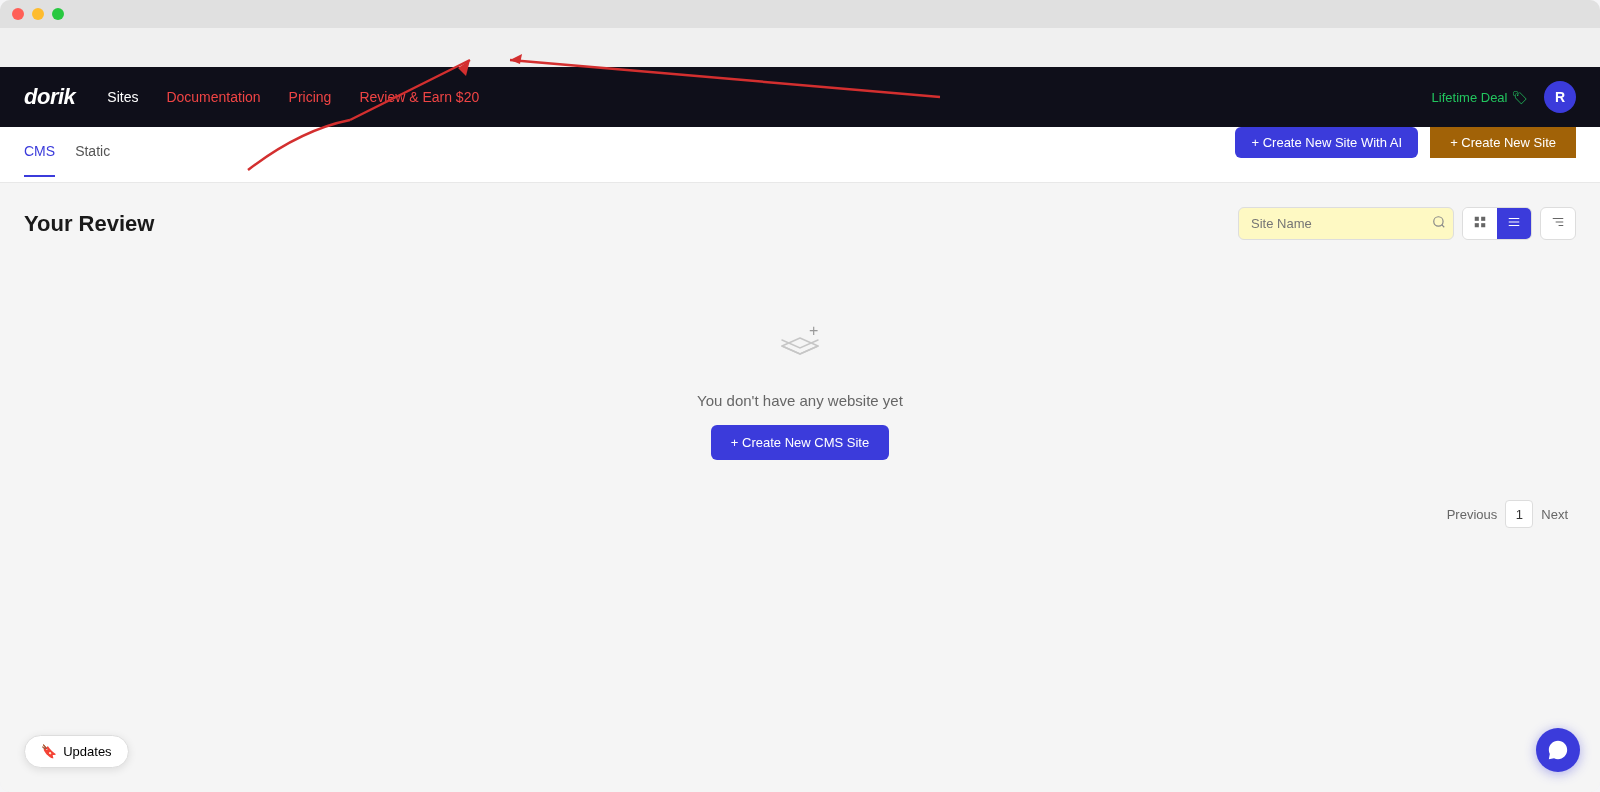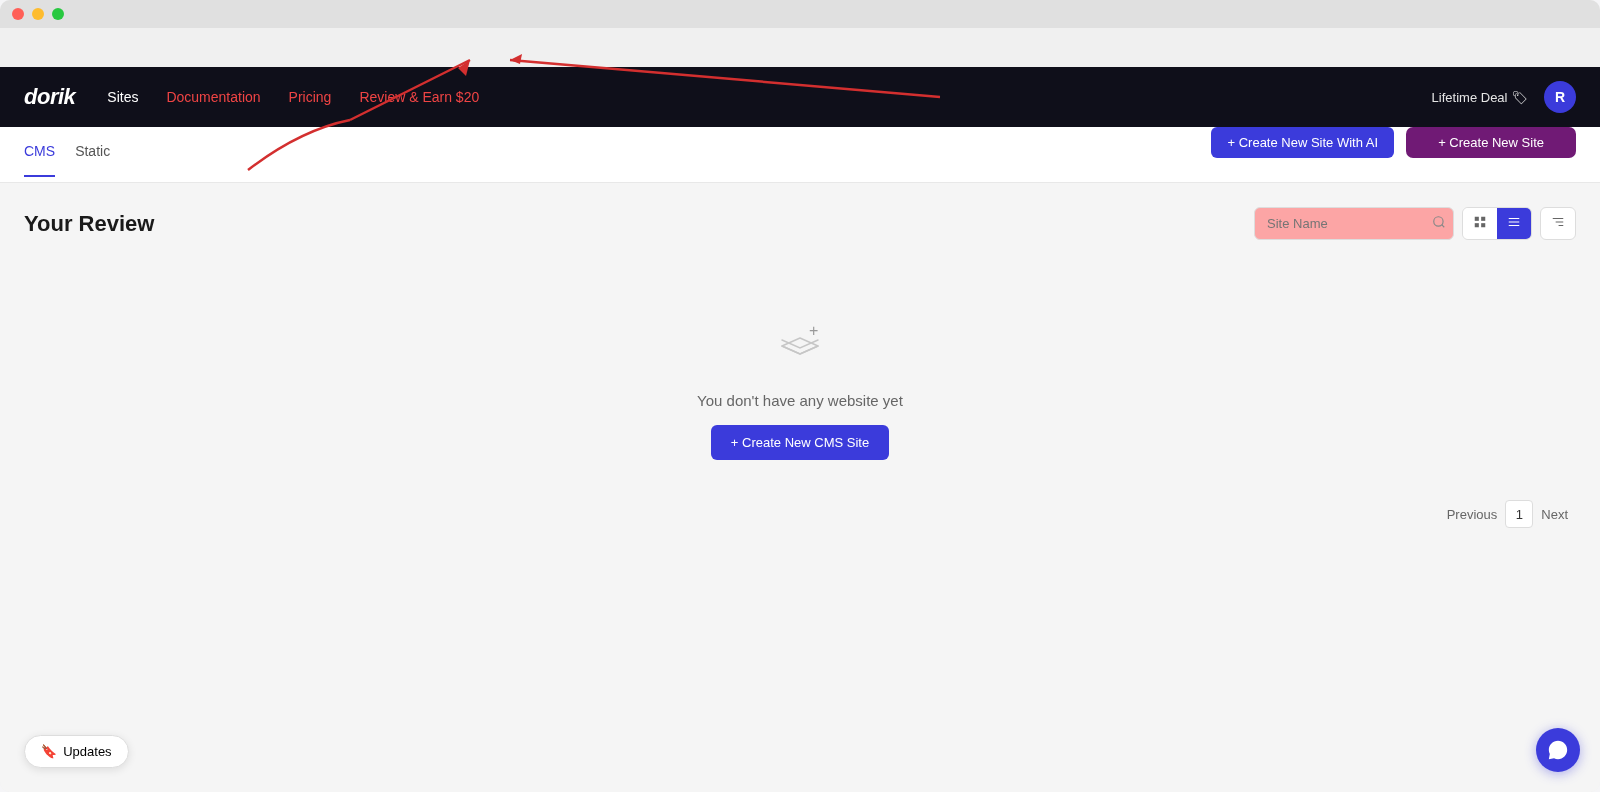--- a/index.html
+++ b/index.html
@@ -73,21 +73,21 @@
     .nav-item.active {
       color: white;
       font-weight: 500;
     }
     .navbar-right {
       display: flex;
       align-items: center;
       gap: 16px;
     }
     .lifetime-deal {
-      color: #e5e5e5;
+      color: #22c55e;
       font-size: 13px;
       display: flex;
       align-items: center;
       gap: 4px;
       cursor: pointer;
     }
     .user-avatar {
       width: 32px; height: 32px;
       border-radius: 50%;
       background: #3b3bdb;
@@ -144,25 +144,25 @@
       padding: 8px 16px;
       border-radius: 6px;
       font-size: 13px;
       cursor: pointer;
       display: flex;
       align-items: center;
       gap: 4px;
       font-weight: 500;
     }
     .btn-new-site {
-      background: #701a75;
-      color: white;
-      border: none;
-      padding: 8px 32px;
-      border-radius: 7px;
+      background: #a16207;
+      color: white;
+      border: none;
+      padding: 8px 20px;
+      border-radius: 0;
       font-size: 13px;
       cursor: pointer;
       display: flex;
       align-items: center;
       gap: 4px;
       font-weight: 500;
     }
 
     
     .main-content {
@@ -189,23 +189,23 @@
     .search-input-wrap {
       position: relative;
       display: flex;
       align-items: center;
     }
     .search-input {
       border: 1px solid #ddd;
       border-radius: 6px;
       padding: 8px 12px;
       font-size: 13px;
-      width: 200px;
+      width: 216px;
       outline: none;
-      background: #fca5a5;
+      background: #fef9c3;
     }
     .search-btn {
       position: absolute;
       right: 8px;
       background: none;
       border: none;
       cursor: pointer;
       color: #888;
       font-size: 14px;
     }

